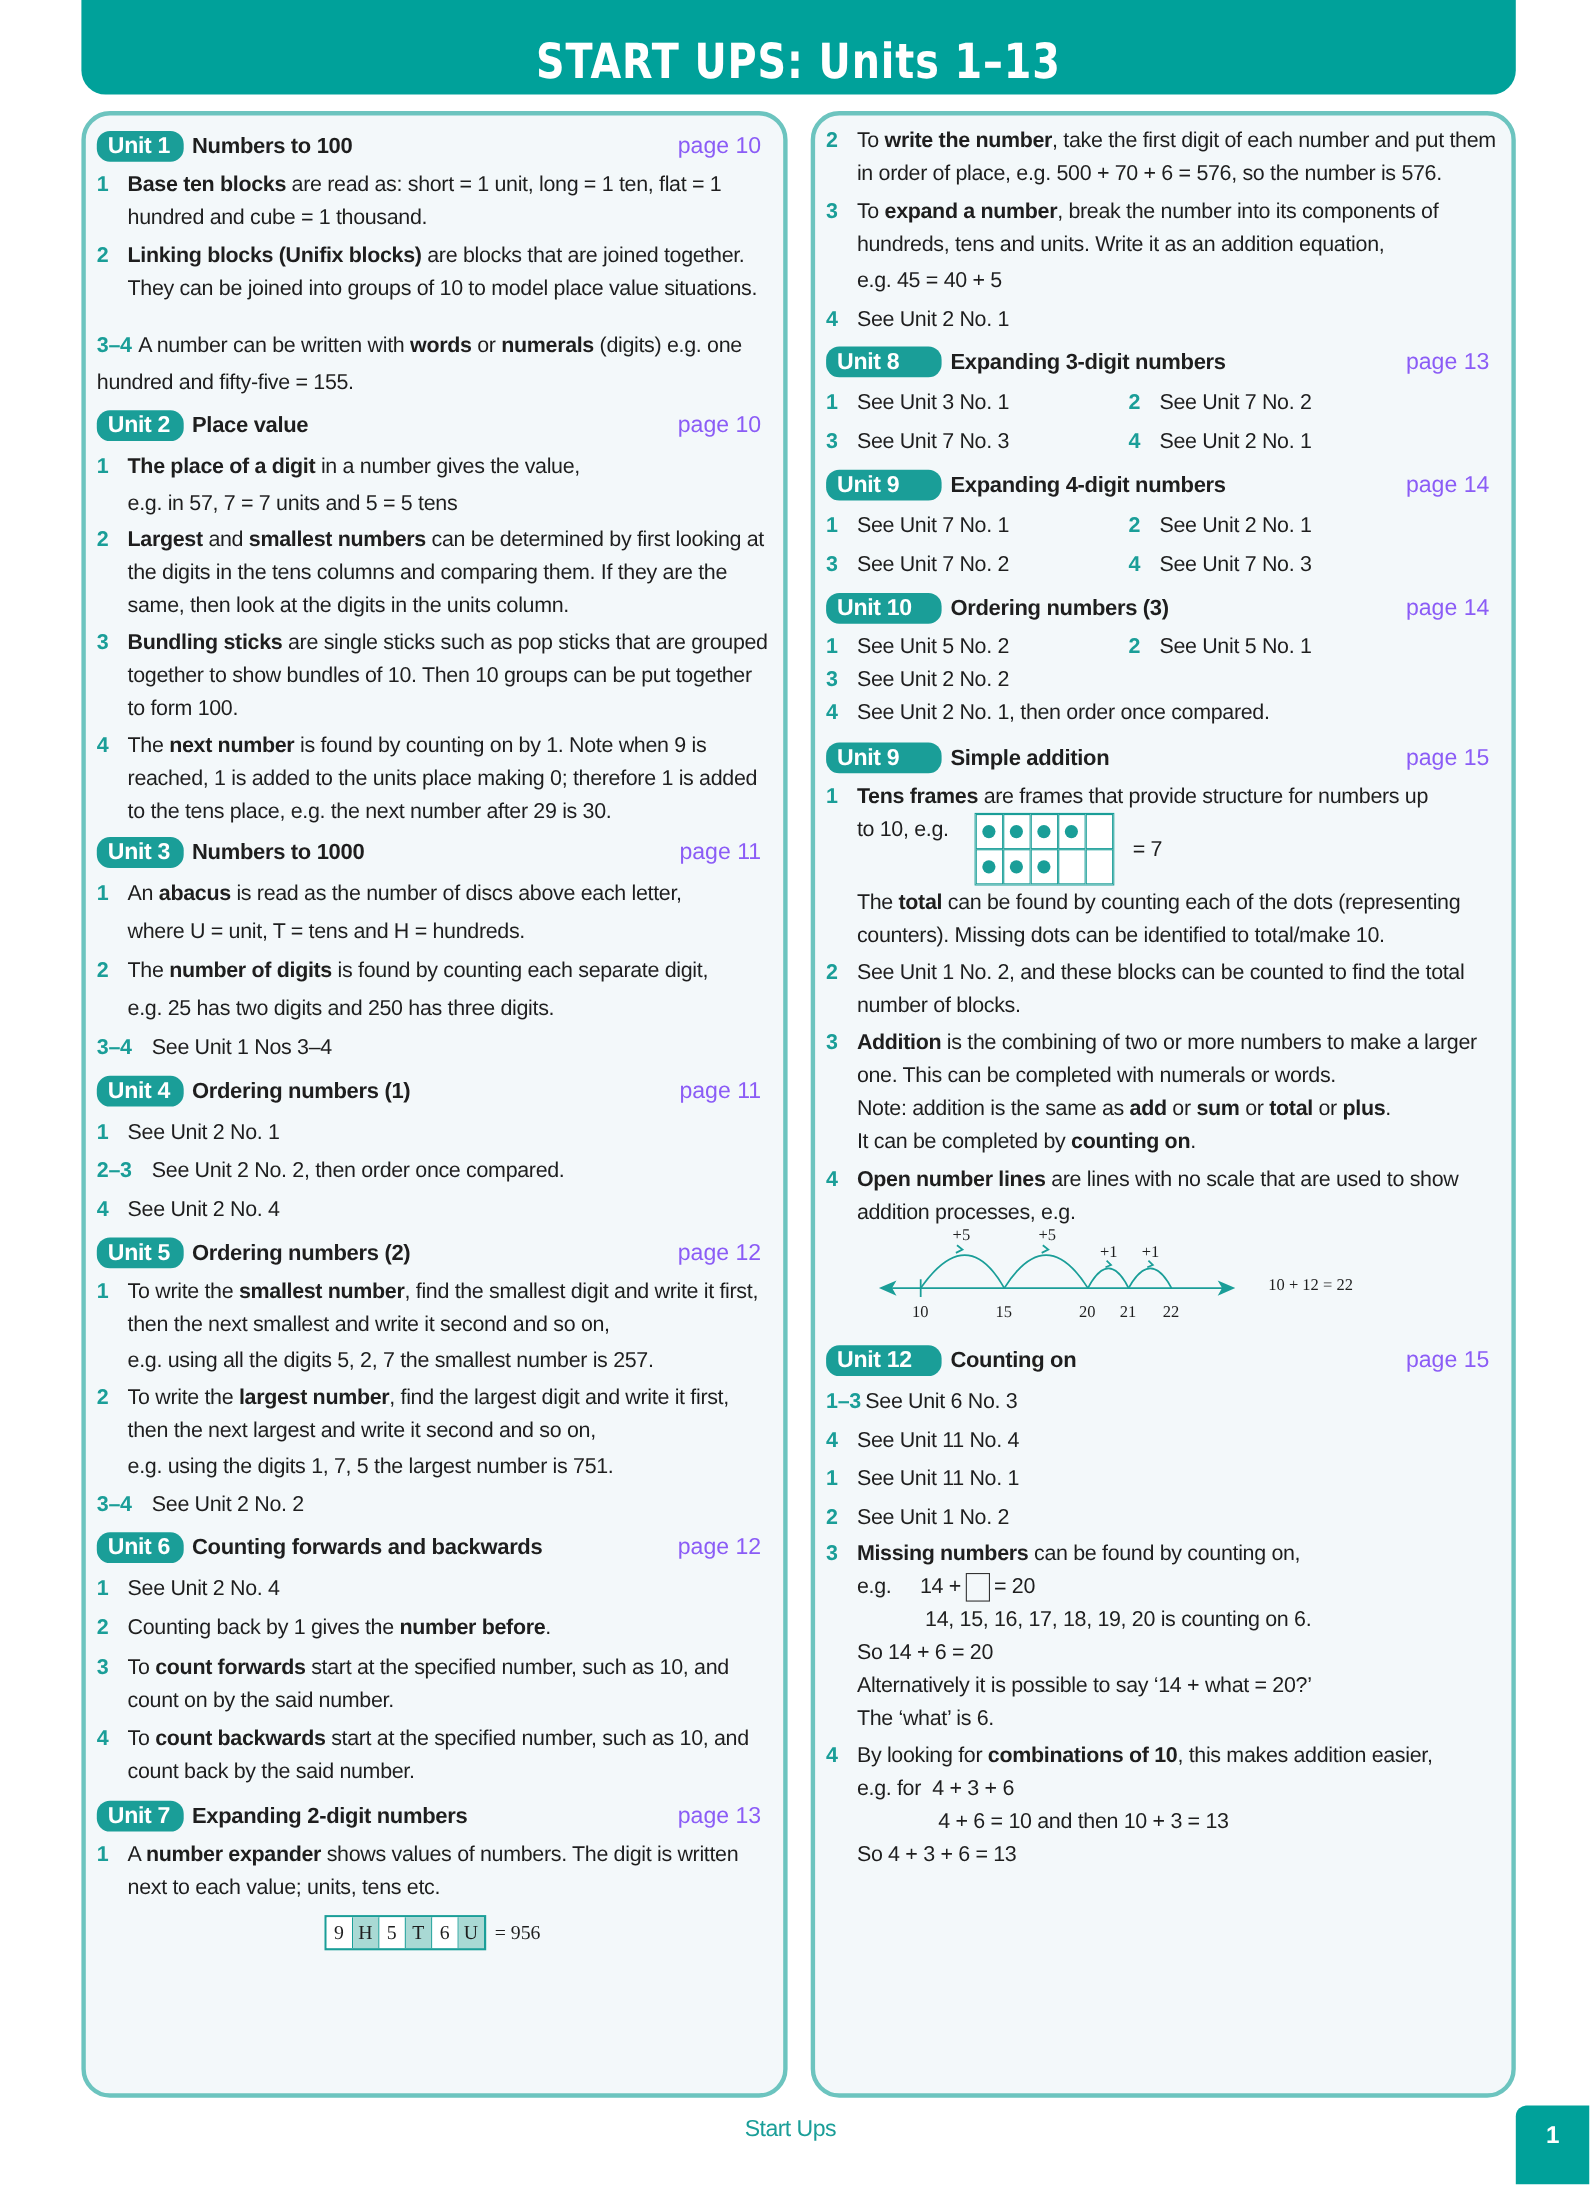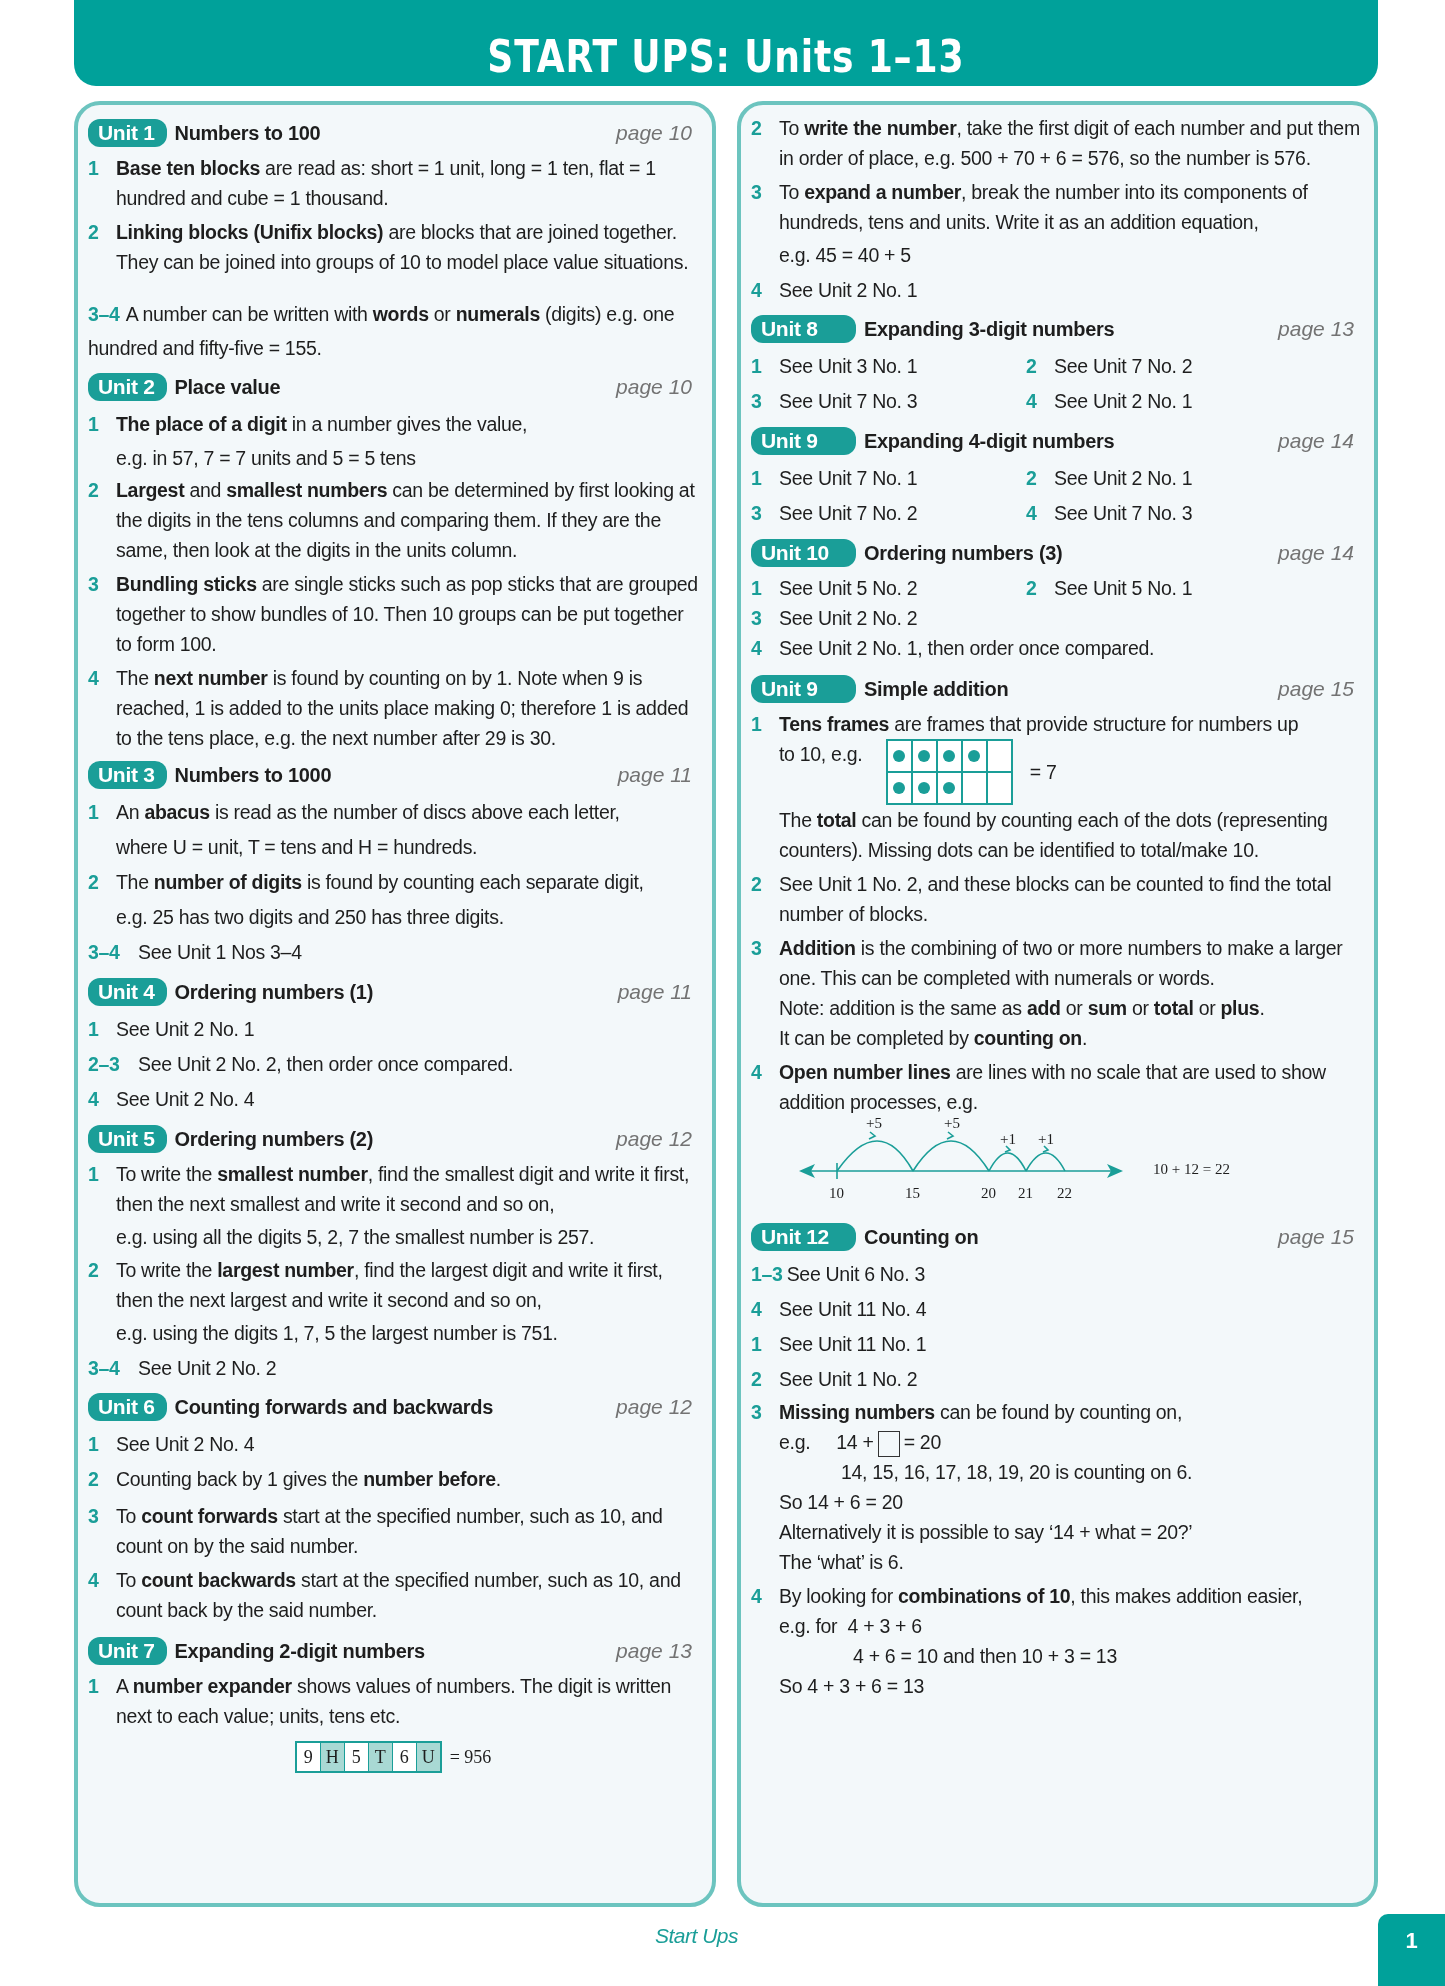--- a/index.html
+++ b/index.html
@@ -23,38 +23,38 @@
   .panel.left { left:74px; width:642px; height:1806px; padding:12px 14px 0 10px; }
   .panel.right { left:737px; width:641px; height:1806px; padding:8px 14px 0 10px; }
   .unit-head { display:flex; align-items:center; height:32px; margin-top:6px; margin-bottom:4px;justify-content:flex-end; }
   .unit-badge {
     background:#1a9e98; color:#fff; font-weight:bold; font-size:21px;
     border-radius:12px; height:28px; line-height:28px; padding:0 12px 0 10px;
     min-width:70px; box-sizing:border-box; transform-origin:left; letter-spacing:-0.3px;
   }
   .panel.right .unit-badge { min-width:105px; }
   .unit-title { font-weight:bold; font-size:20px; margin-left:8px; flex:1; letter-spacing:-0.3px; }
-  .unit-page { color:#737373; font-size:21px; margin-right:6px;font-style:italic; }
+  .unit-page { color:#8b5cf6; font-size:21px; margin-right:6px; }
   .item { display:flex; font-size:19.5px; line-height:30px; letter-spacing:-0.3px; }
   .num { color:#1a9e98; font-weight:bold; min-width:28px; flex-shrink:0; }
   .num.wide { min-width:50px; }
   .txt { flex:1; }
   .txt b { font-weight:bold; }
   .grid2 { display:grid; grid-template-columns: 275px 1fr; }
   .expander { display:flex; align-items:center; justify-content:center; margin-top:10px; font-family:"Liberation Serif", serif; font-size:18px; }
   .expander .cells { display:flex; border:2px solid #1a9e98; }
   .expander .cell { width:23px; height:28px; line-height:28px; text-align:center; border-right:1px solid #1a9e98; background:#fff; }
   .expander .cell.shade { background:#a9d9d4; }
   .expander .cell:last-child { border-right:none; }
   .expander .eq { margin-left:8px; }
   .tens-frame { display:inline-grid; grid-template-columns:repeat(5,25px); grid-template-rows:repeat(2,32px); border:1.5px solid #1a9e98; margin-left:18px; vertical-align:top; }
   .tf-cell { border:0.75px solid #1a9e98; display:flex; align-items:center; justify-content:center; background:#fff; }
   .dot { width:12px; height:12px; border-radius:50%; background:#1a9e98; }
   .missing-box { display:inline-block; width:20px; height:24px; border:1.5px solid #333; vertical-align:middle; margin:0 4px; }
-  .footer-label { position:absolute; left:655px; top:1924px; color:#1a9e98; font-size:21px; letter-spacing:-0.5px;font-style:italic; }
+  .footer-label { position:absolute; left:677px; top:1924px; color:#1a9e98; font-size:21px; letter-spacing:-0.5px; }
   .page-tab { position:absolute; left:1378px; top:1914px; width:67px; height:72px; background:#00a19a; border-radius:10px 0 0 0; color:#fff; font-weight:bold; font-size:22px; display:flex; justify-content:center; padding-top:14px; box-sizing:border-box; }
 </style>
 </head>
 <body>
 
 <div class="banner">
   <div class="banner-title">START UPS: Units 1–13</div>
 </div>
 
 <div class="panel left">

